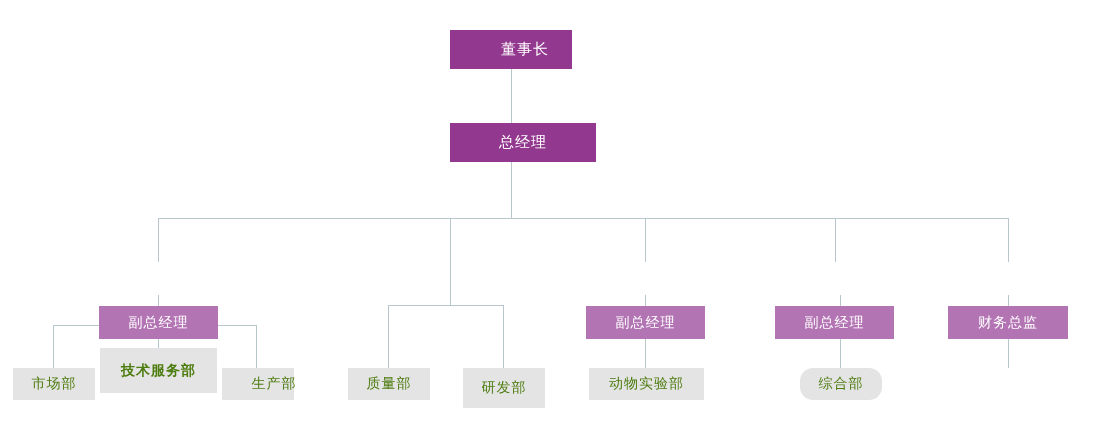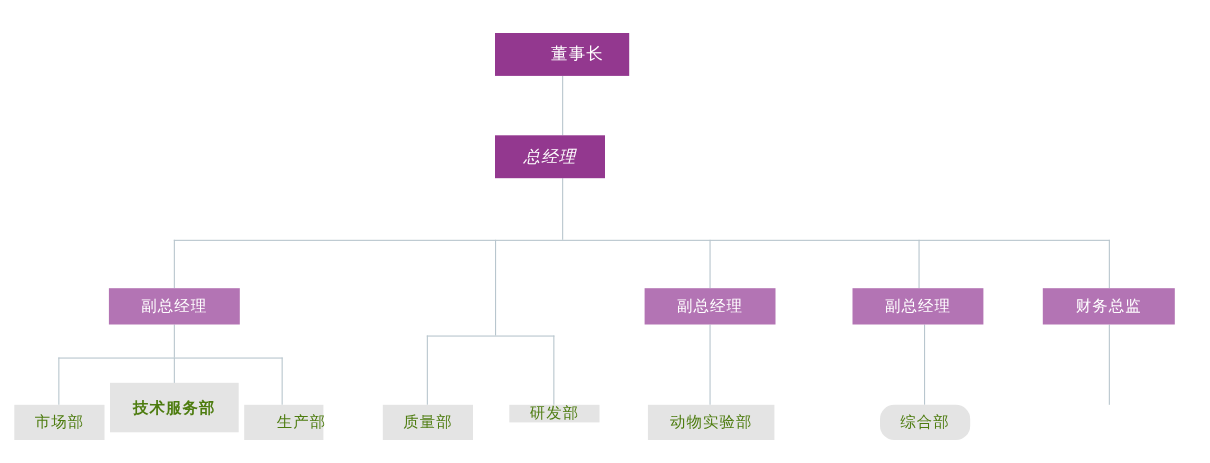--- a/index.html
+++ b/index.html
@@ -34,20 +34,21 @@
   }
   .node-l2 {
     background: #93388f;
     color: #ffffff;
     font-size: 15px;
   }
   .node-l3 {
     background: #b374b4;
     color: #ffffff;
     font-size: 14px;
+    margin-top: 44px;
   }
   .node-l4 {
     background: #e4e4e4;
     color: #4d7c0f;
     font-size: 14px;
   }
   .conn {
     position: absolute;
     background: #b8c6ce;
   }
@@ -90,38 +91,38 @@
   <div class="conn conn-v" style="left:503px; top:305px; height:63px;"></div>
 
   <div class="conn conn-v" style="left:645px; top:295px; height:73px;"></div>
 
   <div class="conn conn-v" style="left:840px; top:295px; height:73px;"></div>
 
   <div class="conn conn-v" style="left:1008px; top:295px; height:73px;"></div>
 
   <div class="node node-l1" style="left:450px; top:30px; width:122px; height:39px;padding-left:28px;">董事长</div>
 
-  <div class="node node-l2" style="left:450px; top:123px; width:100px; height:39px;font-style:italic;">总经理</div>
+  <div class="node node-l2" style="left:450px; top:123px; width:146px; height:39px;">总经理</div>
 
   <div class="node node-l3" style="left:99px; top:262px; width:119px; height:33px;">副总经理</div>
 
   <div class="node node-l3" style="left:586px; top:262px; width:119px; height:33px;">副总经理</div>
 
   <div class="node node-l3" style="left:775px; top:262px; width:119px; height:33px;">副总经理</div>
 
   <div class="node node-l3" style="left:948px; top:262px; width:120px; height:33px;text-align:center;">财务总监</div>
 
   <div class="node node-l4" style="left:13px; top:368px; width:82px; height:32px;">市场部</div>
 
   <div class="node node-l4" style="left:100px; top:348px; width:117px; height:45px;font-weight:bold;">技术服务部</div>
 
   <div class="node node-l4" style="left:222px; top:368px; width:72px; height:32px;padding-left:32px;">生产部</div>
 
   <div class="node node-l4" style="left:348px; top:368px; width:82px; height:32px;">质量部</div>
 
-  <div class="node node-l4" style="left:463px; top:368px; width:82px; height:16px;">研发部</div>
+  <div class="node node-l4" style="left:463px; top:368px; width:82px; height:40px;">研发部</div>
 
   <div class="node node-l4" style="left:589px; top:368px; width:115px; height:32px;">动物实验部</div>
 
   <div class="node node-l4" style="left:800px; top:368px; width:82px; height:32px;border-radius:13px;">综合部</div>
 
 
 </div>
 
 </body></html>

